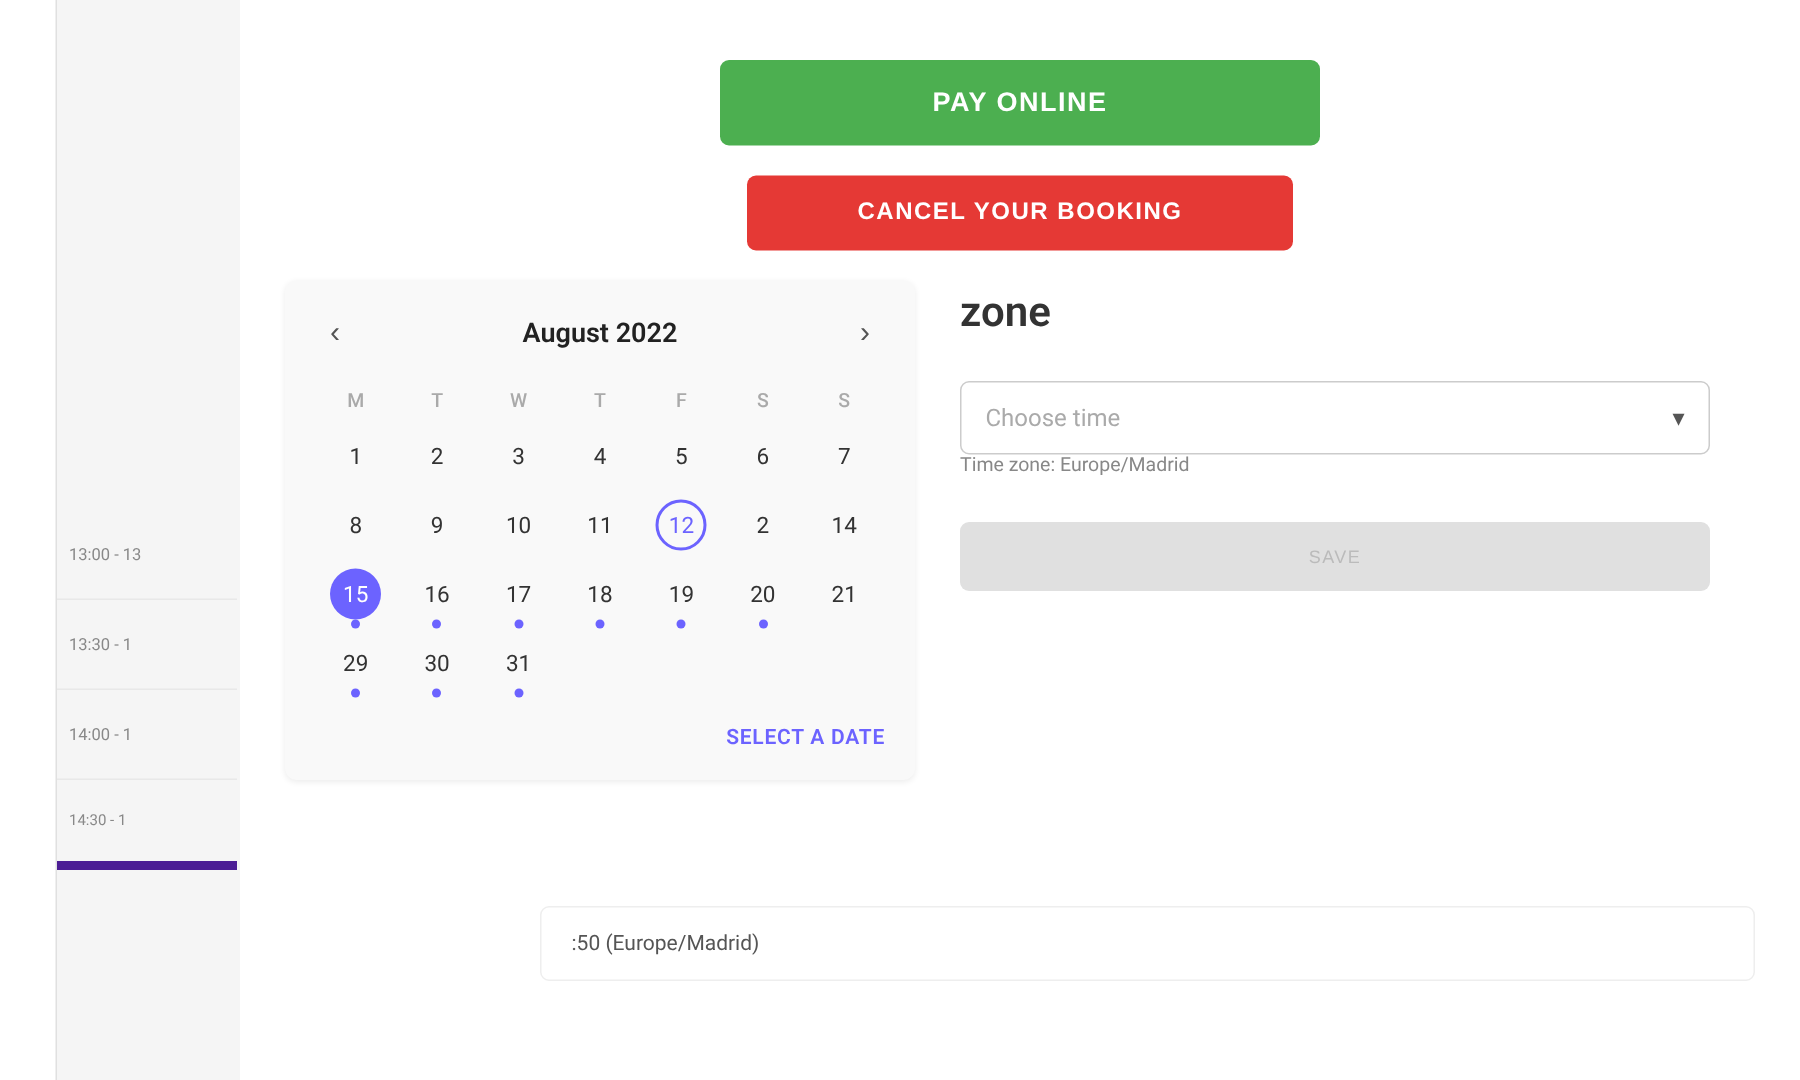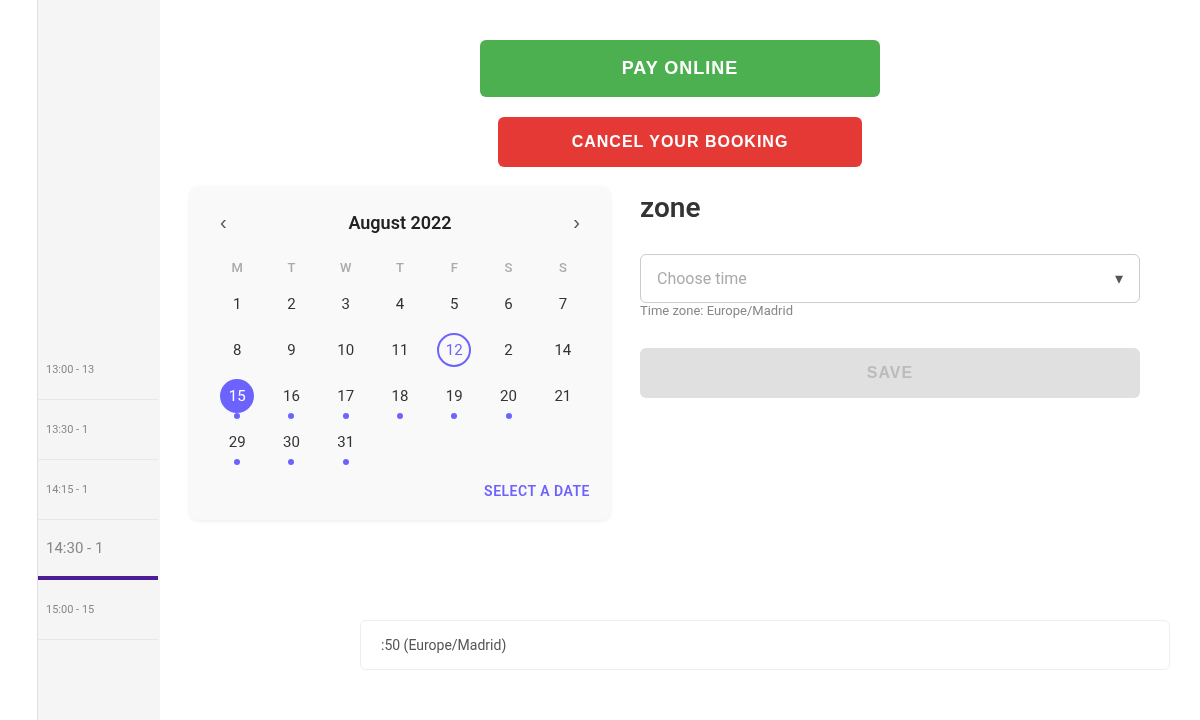--- a/index.html
+++ b/index.html
@@ -228,31 +228,31 @@
     }
 
     .save-btn {
       display: block;
       width: 100%;
       background: #e0e0e0;
       color: #bbb;
       border: none;
       border-radius: 6px;
       padding: 16px;
-      font-size: 16px;
-      font-weight: 700;
+      font-size: 12px;
+      font-weight: 400;
       letter-spacing: 1px;
       cursor: not-allowed;
       text-align: center;
     }
 
     
     .footer-time-info {
       position: absolute;
-      bottom: 50px;
+      bottom: 66px;
       left: 200px;
       right: 30px;
       background: white;
       border-radius: 6px;
       padding: 16px 20px;
       font-size: 14px;
       color: #555;
       border: 1px solid #eee;
     }
   </style>
@@ -352,16 +352,15 @@
       </div>
     </div>
   </div>
 
   <div class="footer-time-info">:50 (Europe/Madrid)</div>
 </div>
 
 <div style="position:absolute;top:340px;left:38px;width:120px;">
   <div style="height:60px;border-bottom:1px solid #e8e8e8;display:flex;align-items:center;padding-left:8px;font-size:11px;color:#888;">13:00 - 13</div>
   <div style="height:60px;border-bottom:1px solid #e8e8e8;display:flex;align-items:center;padding-left:8px;font-size:11px;color:#888;">13:30 - 1</div>
-  <div style="height:60px;border-bottom:1px solid #e8e8e8;display:flex;align-items:center;padding-left:8px;font-size:11px;color:#888;">14:15 - 1</div>
-  <div style="height:60px;border-bottom:4px solid #4c1d95;display:flex;align-items:center;padding-left:8px;font-size:15px;color:#888;">14:30 - 1</div>
-  <div style="height:60px;border-bottom:1px solid #e8e8e8;display:flex;align-items:center;padding-left:8px;font-size:11px;color:#888;">15:00 - 15</div>
+  <div style="height:60px;border-bottom:1px solid #e8e8e8;display:flex;align-items:center;padding-left:8px;font-size:11px;color:#888;">14:00 - 1</div>
+  <div style="height:60px;border-bottom:6px solid #4c1d95;display:flex;align-items:center;padding-left:8px;font-size:10px;color:#888;">14:30 - 1</div>
 </div>
 
 </body></html>

